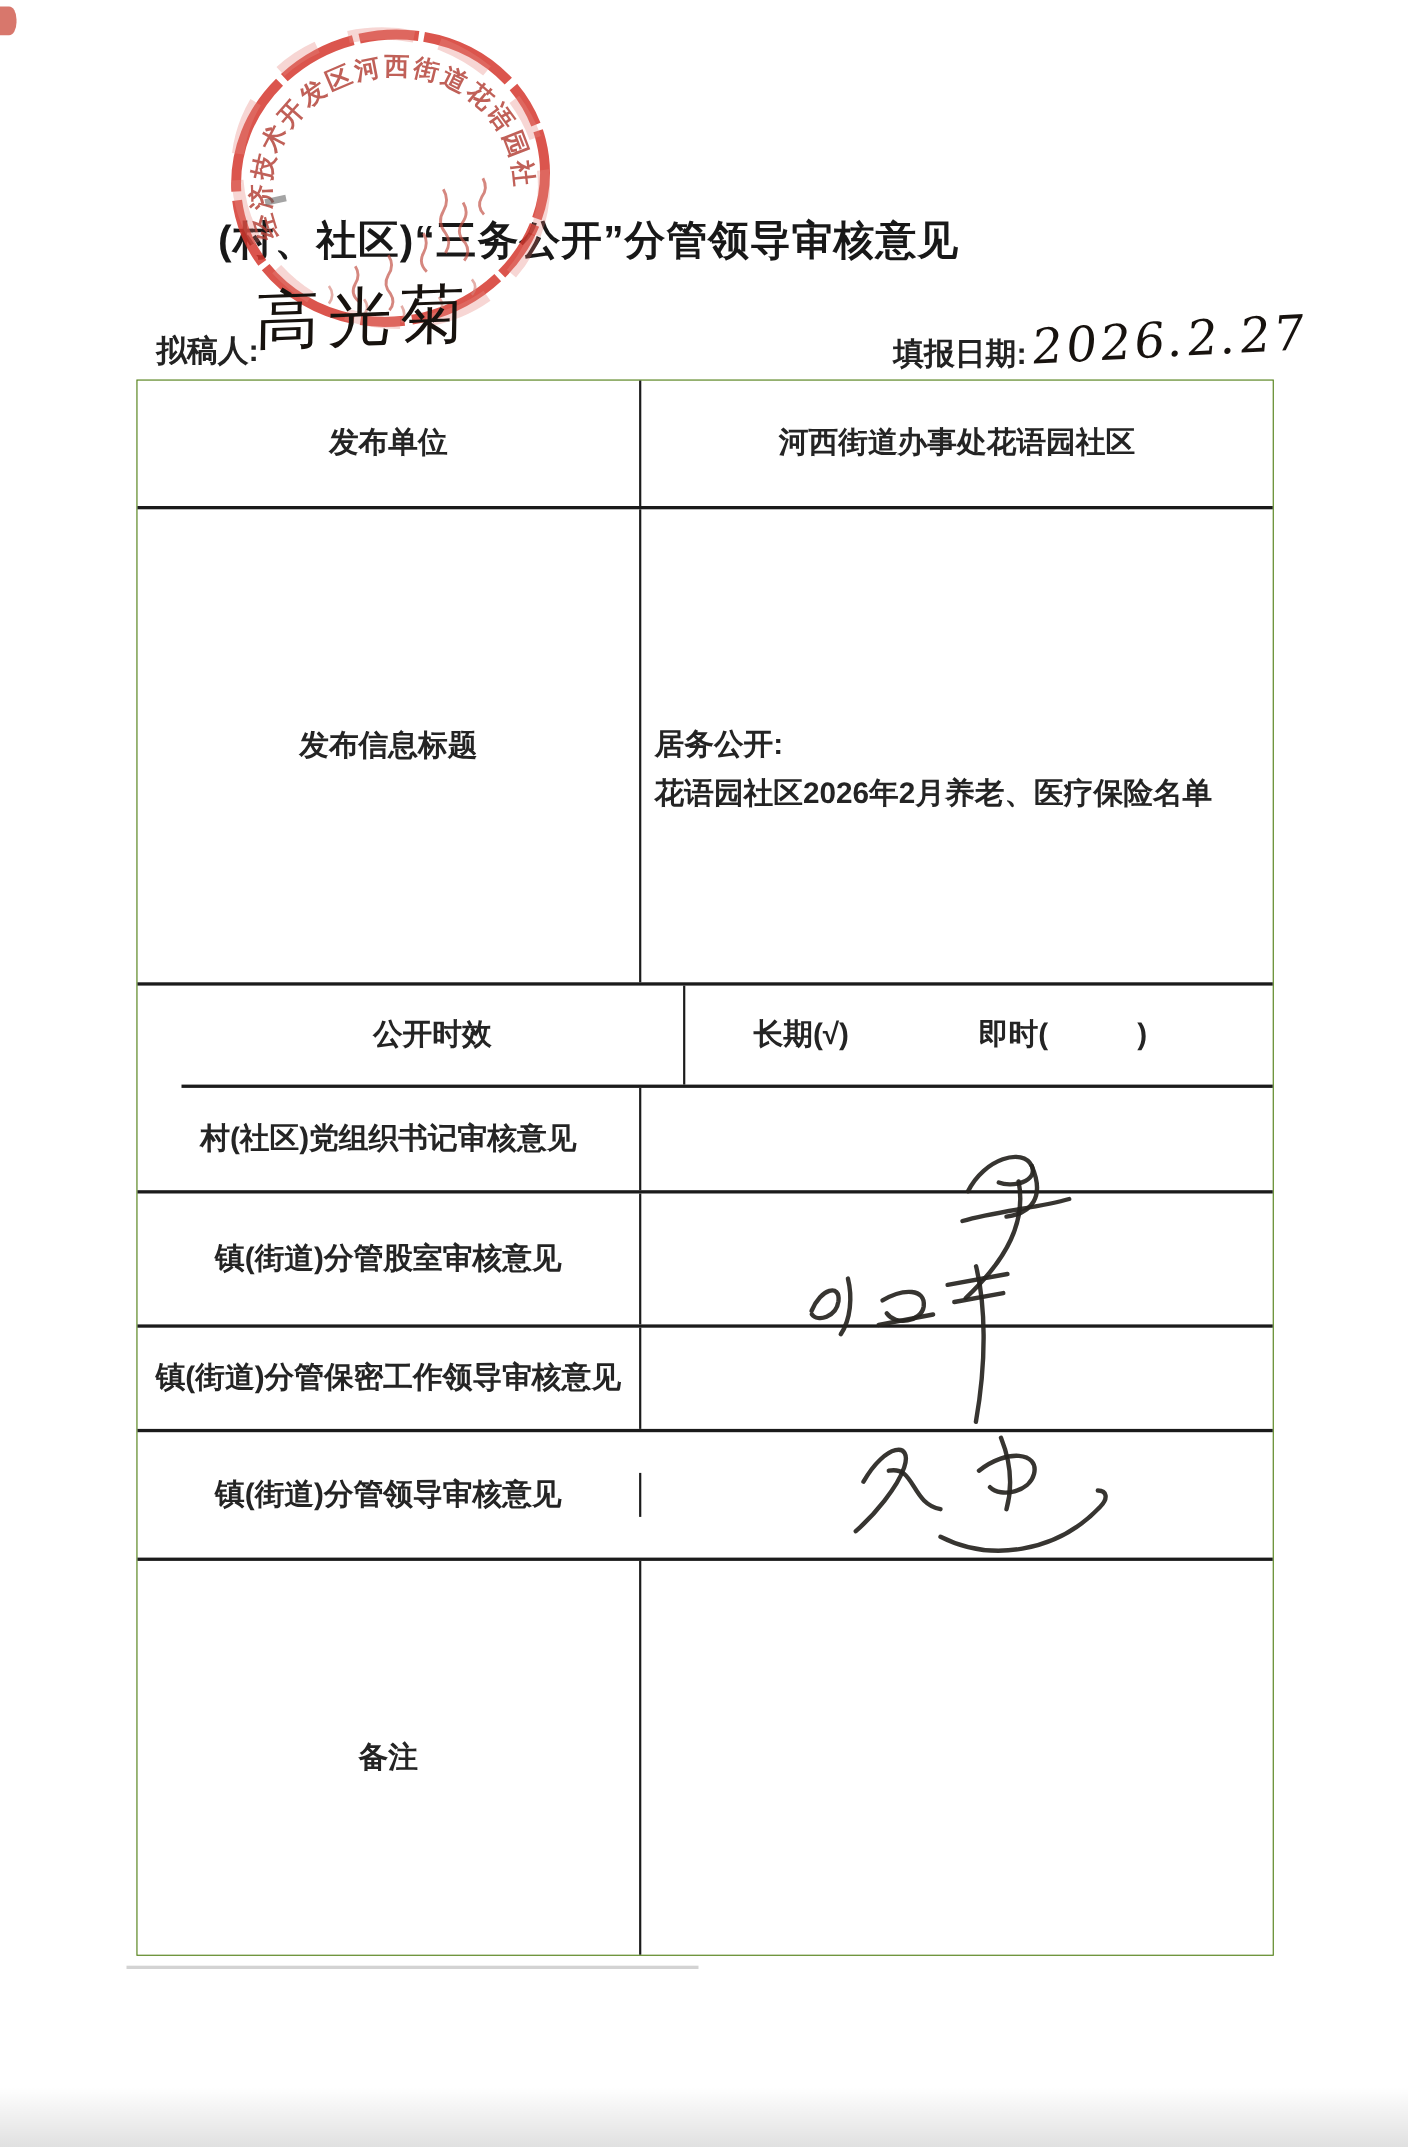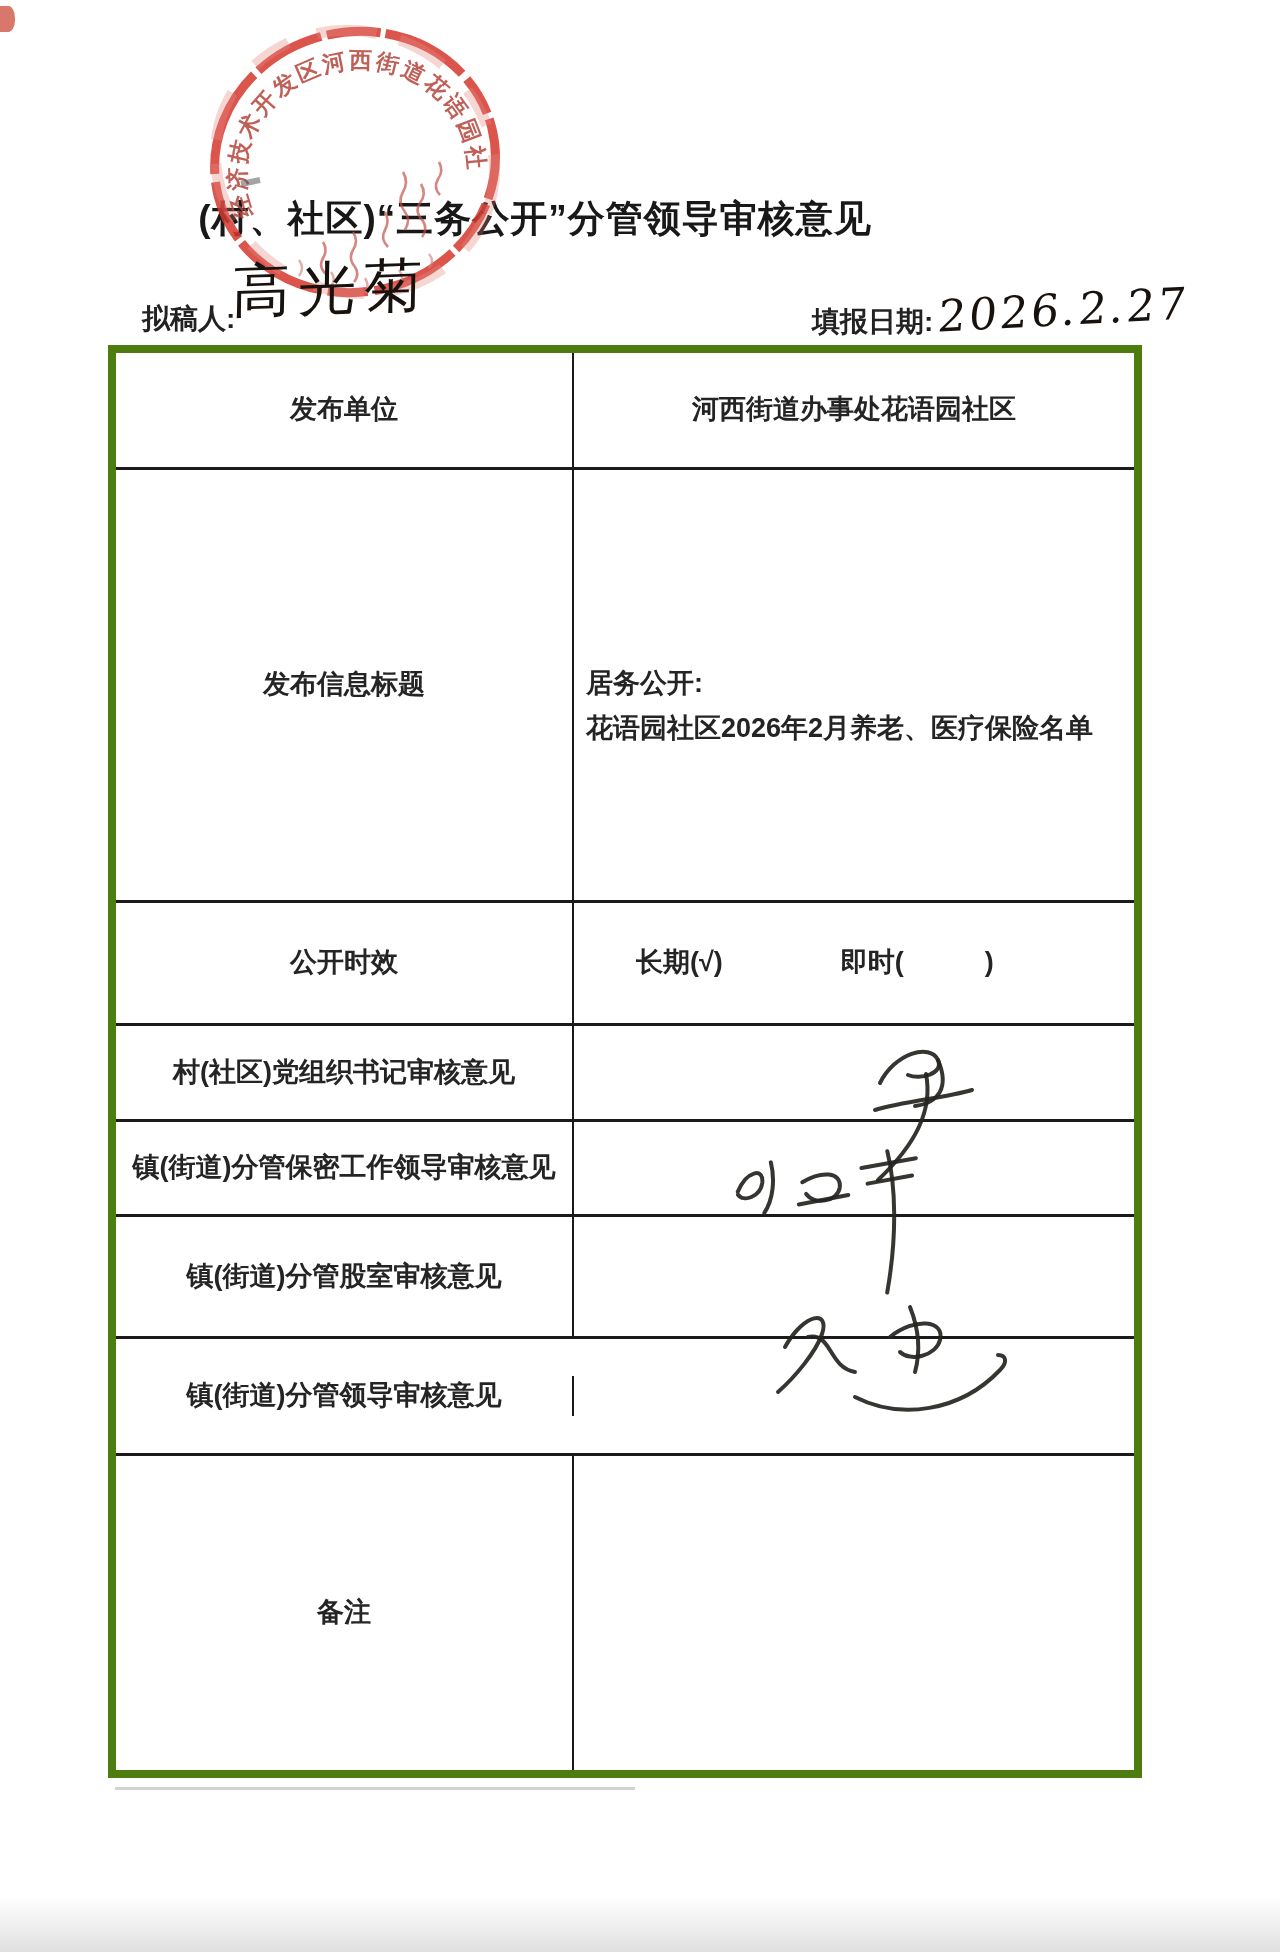--- a/index.html
+++ b/index.html
@@ -21,22 +21,22 @@
     transform:rotate(-2deg) skewX(-3deg);
   }
   .hand-date{
     left:938px;top:284px;font-size:44px;letter-spacing:3px;
     transform:rotate(-3deg) skewX(-8deg);font-family:"DejaVu Serif","Liberation Serif",serif;
   }
   
   .stamp{left:203px;top:22px;width:304px;height:286px;z-index:3;pointer-events:none;}
   
   .doc-table{
-    left:108px;top:345px;width:1034px;height:1433px;
-    border:8px solid #4d7c0f;box-sizing:border-box;background:transparent;z-index:1;
+    left:124px;top:345px;width:1034px;height:1433px;
+    border:1px solid #4d7c0f;box-sizing:border-box;background:transparent;z-index:1;
     display:flex;flex-direction:column;
   }
   .trow{display:flex;border-bottom:3px solid #1b1b1b;box-sizing:border-box;}
   .trow.last{border-bottom:none;flex:1;}
   .tcell-l{
     width:458px;border-right:2px solid #1b1b1b;box-sizing:border-box;
     display:flex;align-items:center;justify-content:center;text-align:center;padding:0 6px;
   }
   .tcell-r{flex:1;display:flex;align-items:center;box-sizing:border-box;border-radius:25px;}
   .tcell-r.center{justify-content:center;}
@@ -111,47 +111,47 @@
         <span class="cell-text">发布信息标题</span>
       </div>
     <div class="tcell-r">
       <div class="info-title-lines">
         <div>居务公开:</div>
         <div>花语园社区2026年2月养老、医疗保险名单</div>
       </div>
     </div>
   </div>
 
-  <div class="trow" style="height:123px;">
+  <div class="trow" style="height:93px;margin-left:40px;">
     <div class="tcell-l">
         <span class="cell-text">公开时效</span>
       </div>
     <div class="tcell-r">
       <span class="cell-text opt-long">长期(√)</span>
       <span class="cell-text opt-instant">即时(　　　)</span>
     </div>
   </div>
 
   <div class="trow" style="height:96px;">
     <div class="tcell-l">
         <span class="cell-text">村(社区)党组织书记审核意见</span>
       </div>
     <div class="tcell-r"></div>
   </div>
 
-  <div class="trow" style="height:95px;">
+  <div class="trow" style="height:122px;">
     <div class="tcell-l">
-        <span class="cell-text">镇(街道)分管保密工作领导审核意见</span>
+        <span class="cell-text">镇(街道)分管股室审核意见</span>
       </div>
     <div class="tcell-r"></div>
   </div>
 
-  <div class="trow" style="height:122px;">
+  <div class="trow" style="height:95px;">
     <div class="tcell-l">
-        <span class="cell-text">镇(街道)分管股室审核意见</span>
+        <span class="cell-text">镇(街道)分管保密工作领导审核意见</span>
       </div>
     <div class="tcell-r"></div>
   </div>
 
   <div class="trow" style="height:117px;align-items:center;">
     <div class="tcell-l">
         <span class="cell-text">镇(街道)分管领导审核意见</span>
       </div>
     <div class="tcell-r"></div>
   </div>

